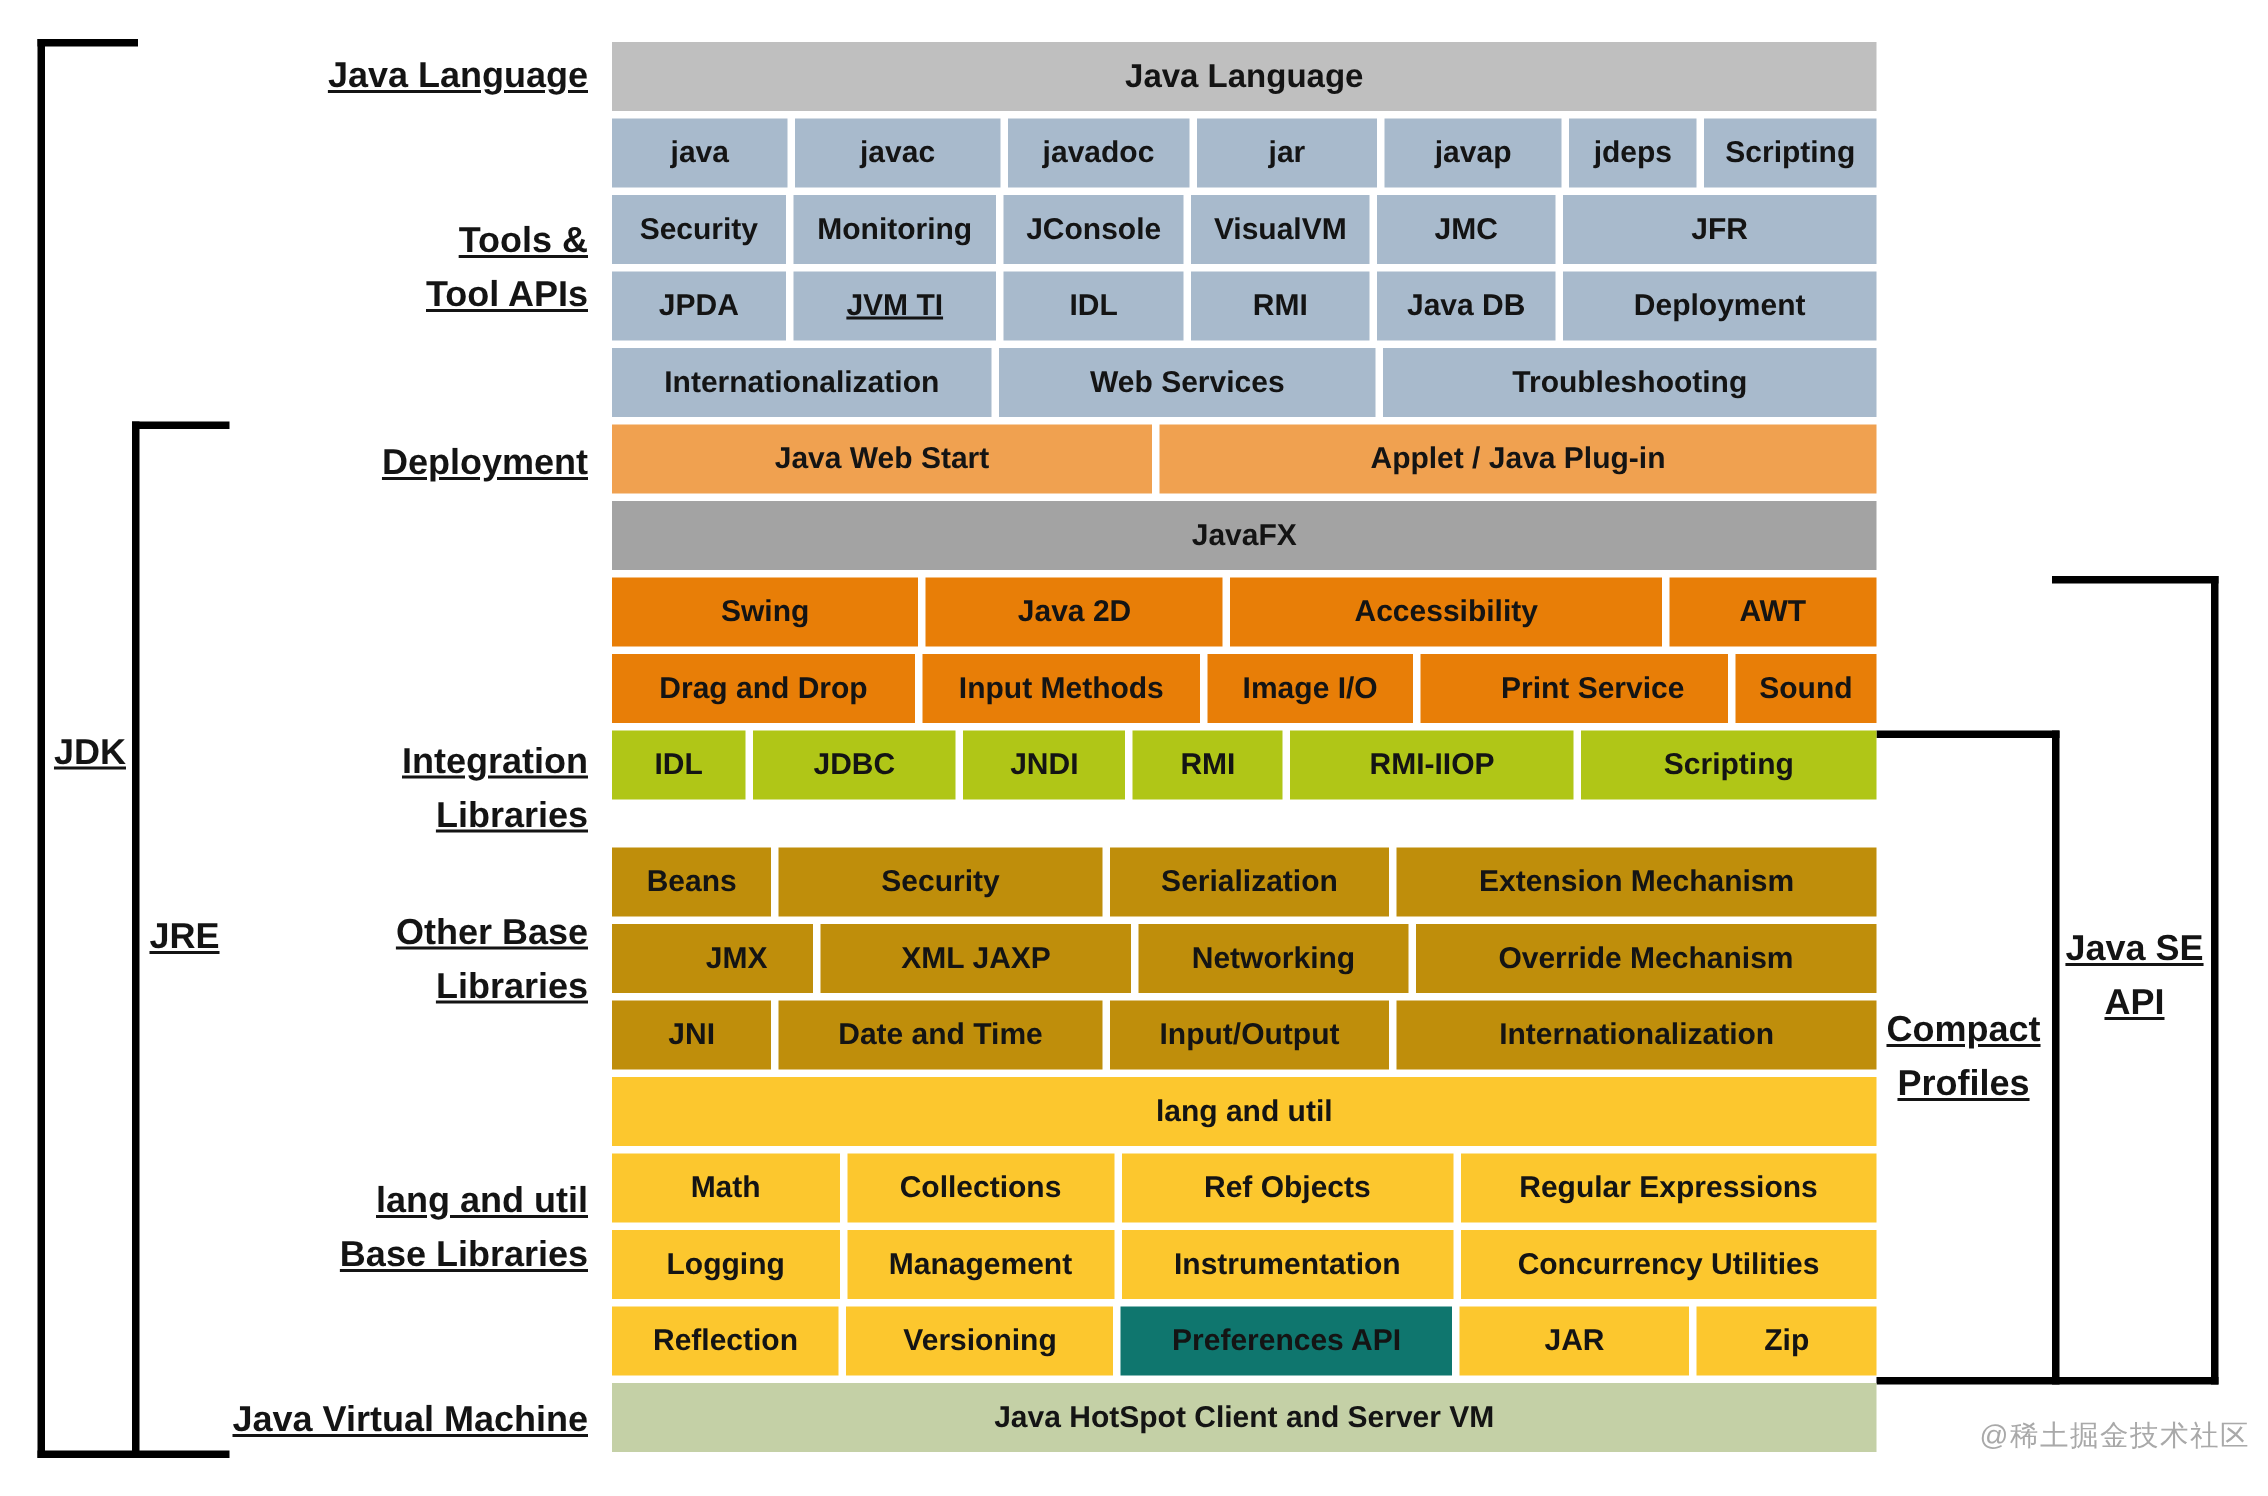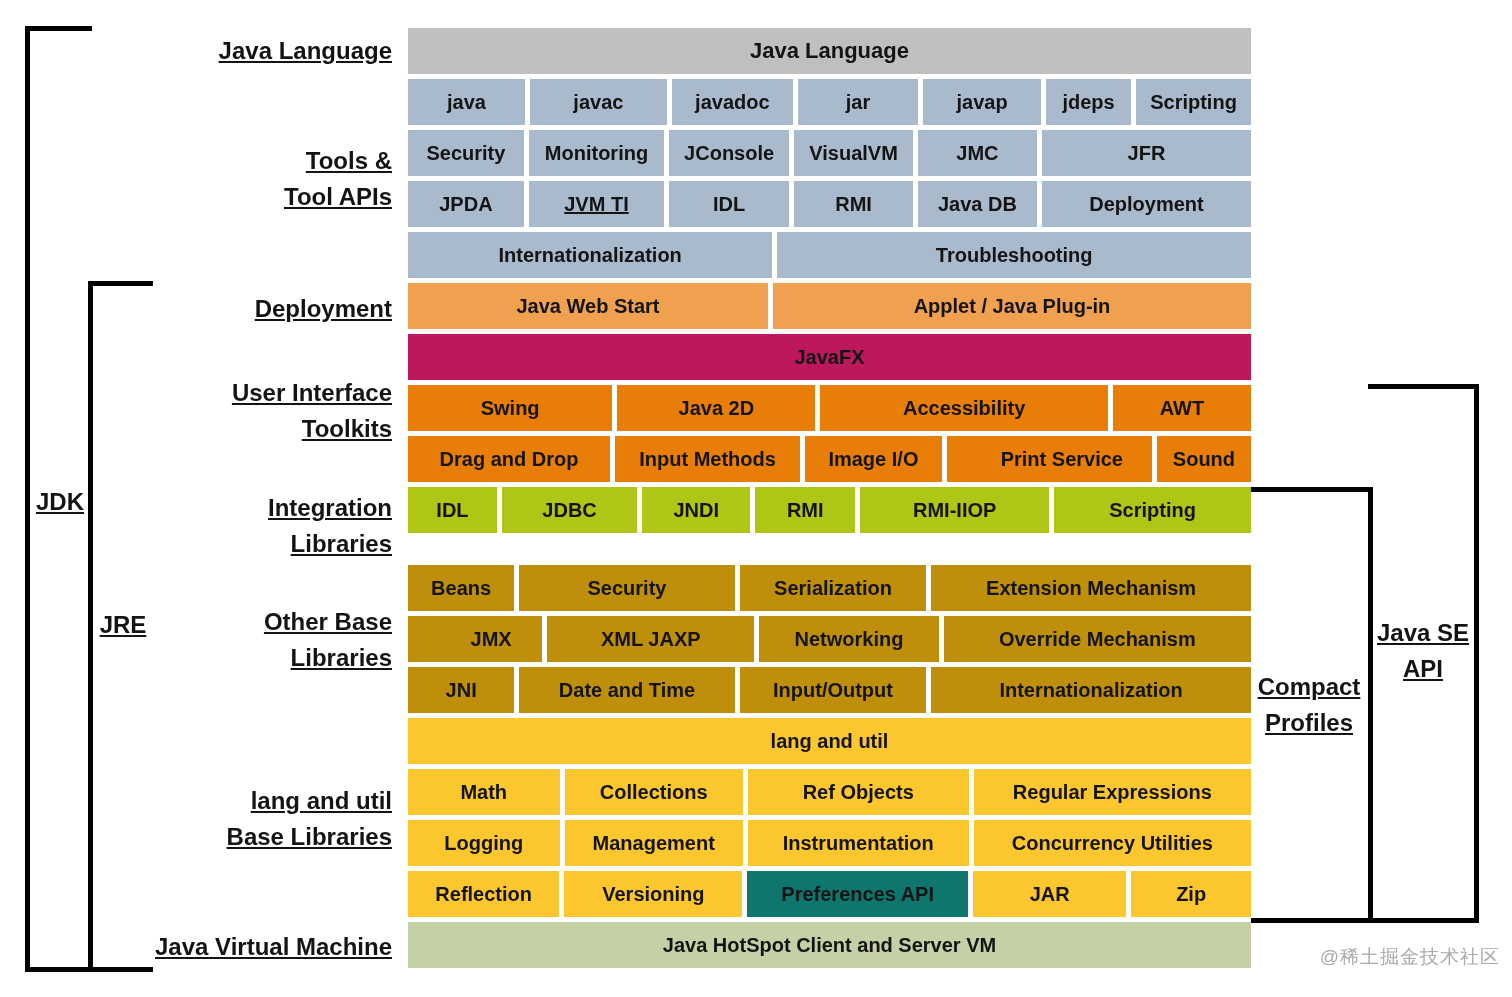--- a/index.html
+++ b/index.html
@@ -76,24 +76,20 @@
   <div class="side-label" style="top:33px">
     <div>Java Language</div>
   </div>
   <div class="side-label" style="top:143px">
     <div>Tools &amp;</div>
     <div>Tool APIs</div>
   </div>
   <div class="side-label" style="top:291px">
     <div>Deployment</div>
   </div>
-  <div class="side-label" style="top:375px">
-    <div>User Interface</div>
-    <div>Toolkits</div>
-  </div>
   <div class="side-label" style="top:490px">
     <div>Integration</div>
     <div>Libraries</div>
   </div>
   <div class="side-label" style="top:604px">
     <div>Other Base</div>
     <div>Libraries</div>
   </div>
   <div class="side-label" style="top:783px">
     <div>lang and util</div>
@@ -151,28 +147,29 @@
       <div class="grid-row" style="margin-top: 5px;">
         <div class="cell" style="flex-grow: 113; background: rgb(168, 186, 204);">JPDA</div>
         <div class="cell" style="flex-grow: 132; background: rgb(168, 186, 204); text-decoration: underline;">JVM TI</div>
         <div class="cell" style="flex-grow: 117; background: rgb(168, 186, 204);">IDL</div>
         <div class="cell" style="flex-grow: 116; background: rgb(168, 186, 204);">RMI</div>
         <div class="cell" style="flex-grow: 116; background: rgb(168, 186, 204);">Java DB</div>
         <div class="cell" style="flex-grow: 204; background: rgb(168, 186, 204);">Deployment</div>
       </div>
       <div class="grid-row" style="margin-top: 5px;">
         <div class="cell" style="flex-grow: 250; background: rgb(168, 186, 204);">Internationalization</div>
+        <div class="cell" style="flex-grow: 248; background: rgb(168, 186, 204);">Web Services</div>
         <div class="cell" style="flex-grow: 325; background: rgb(168, 186, 204);">Troubleshooting</div>
       </div>
       <div class="grid-row" style="margin-top: 5px;">
         <div class="cell" style="flex-grow: 360; background: rgb(240, 161, 80);">Java Web Start</div>
         <div class="cell" style="flex-grow: 478; background: rgb(240, 161, 80);">Applet / Java Plug-in</div>
       </div>
       <div class="grid-row" style="margin-top: 5px;">
-        <div class="cell" style="flex-grow: 843; background: #be185d;">JavaFX</div>
+        <div class="cell" style="flex-grow: 843; background: #a3a3a3;">JavaFX</div>
       </div>
       <div class="grid-row" style="margin-top: 5px;">
         <div class="cell" style="flex-grow: 204; background: rgb(232, 126, 7);">Swing</div>
         <div class="cell" style="flex-grow: 198; background: rgb(232, 126, 7);">Java 2D</div>
         <div class="cell" style="flex-grow: 287; background: rgb(232, 126, 7);">Accessibility</div>
         <div class="cell" style="flex-grow: 138; background: rgb(232, 126, 7);">AWT</div>
       </div>
       <div class="grid-row" style="margin-top: 5px;">
         <div class="cell" style="flex-grow: 204; background: rgb(232, 126, 7);">Drag and Drop</div>
         <div class="cell" style="flex-grow: 187; background: rgb(232, 126, 7);">Input Methods</div>

